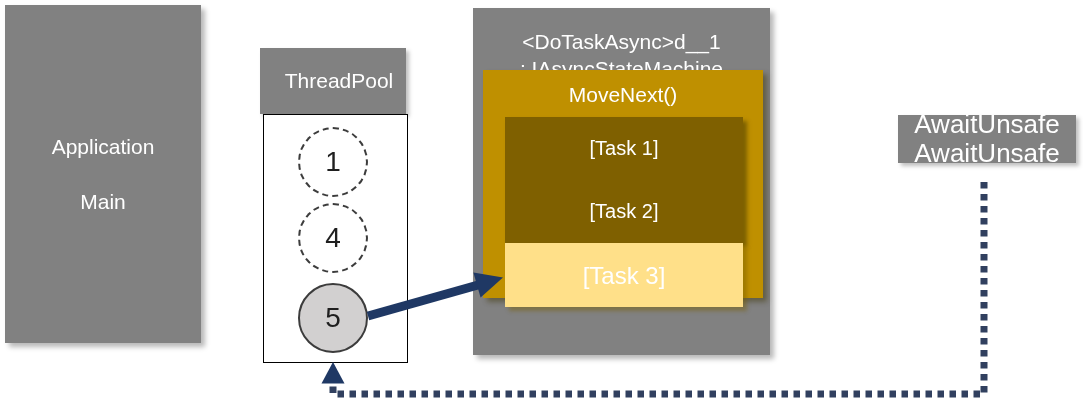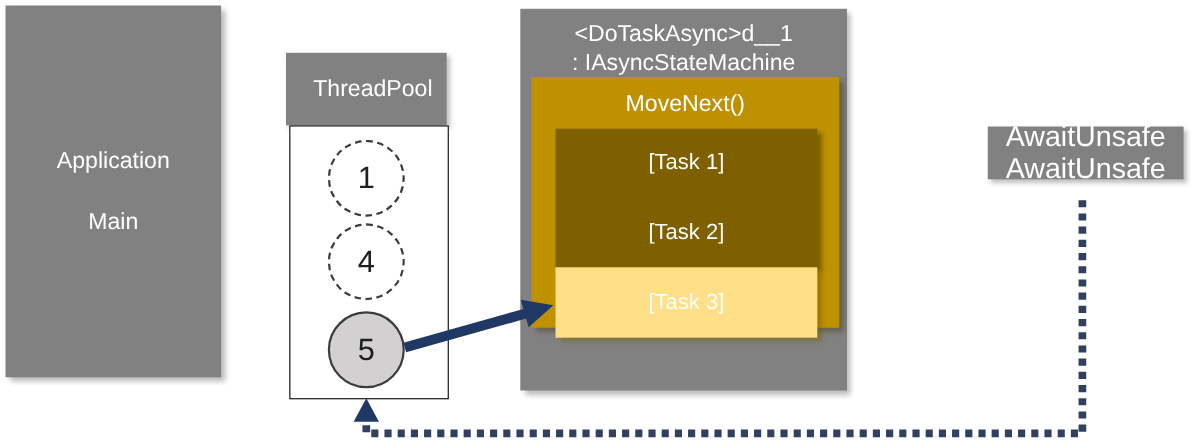--- a/index.html
+++ b/index.html
@@ -19,36 +19,36 @@
     position:absolute; left:263px; top:114px; width:145px; height:249px;
     background:#ffffff; border:1.5px solid #000000;
   }
   .circle {
     position:absolute; width:70px; height:70px; border-radius:50%;
     display:flex; align-items:center; justify-content:center;
     font-size:28px; color:#1f1f1f;
   }
   .circle.dashed { border:2.5px dashed #3c3c3c; background:#ffffff; }
   .circle.active { border:2px solid #3c3c3c; background:#d2d0d0; }
-  .sm-box { left:473px; top:8px; width:297px; height:347px; justify-content:flex-start; padding-top:9px; font-size:21px; line-height:27px; }
+  .sm-box { left:473px; top:8px; width:297px; height:347px; justify-content:flex-start; padding-top:20px; font-size:21px; line-height:27px; }
   .movenext {
     position:absolute; left:10px; top:62px; width:280px; height:228px;
     background:#BF9000; color:#ffffff; text-align:center;
     box-shadow:4px 4px 5px rgba(60,50,0,0.45);
   }
   .movenext-title { margin-top:11px; font-size:21px; }
   .tasks-pending {
     position:absolute; left:22px; top:47px; width:238px; height:126px;
     background:#7F6000; color:#ffffff; font-size:20px;
     display:flex; flex-direction:column; justify-content:space-around; 
     box-shadow:4px 4px 4px rgba(60,50,0,0.5);
   }
   .task-current {
     position:absolute; left:22px; top:173px; width:238px; height:64px;
-    background:#FFE089; color:#ffffff; font-size:20px;
+    background:#FFE089; color:#ffffff; font-size:24px;
     display:flex; align-items:center; justify-content:center;
     box-shadow:4px 4px 4px rgba(120,95,0,0.45);
   }
   .await-box { left:898px; top:115px; width:178px; height:48px; font-size:26px; line-height:29px; box-shadow:3px 3px 4px rgba(0,0,0,0.25); }
   svg.overlay { position:absolute; left:0; top:0; width:1083px; height:405px; pointer-events:none; }
 </style>
 </head>
 <body>
 
 <div class="frame">

